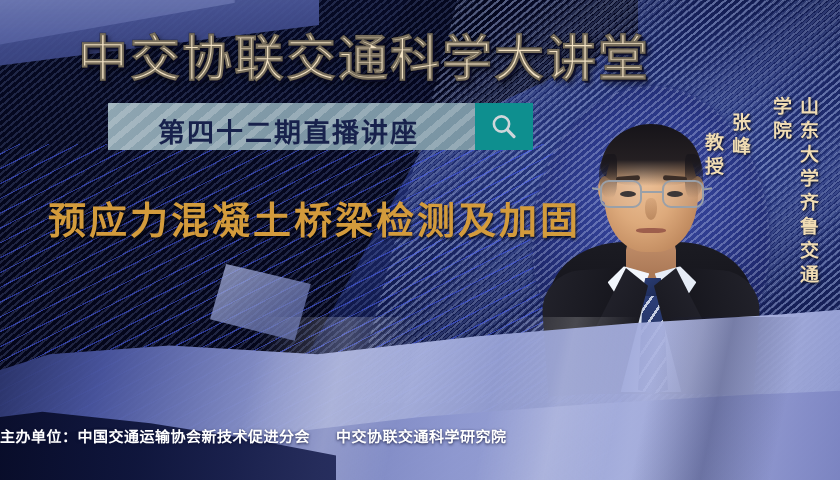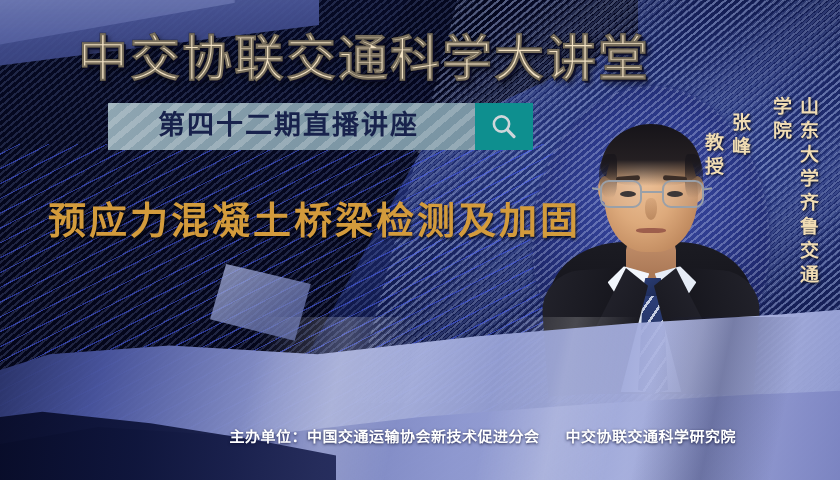--- a/index.html
+++ b/index.html
@@ -237,21 +237,21 @@
     text-shadow:
       2px 2px 0 rgba(10,12,40,.85),
       3px 4px 6px rgba(0,0,0,.6);
     font-family:"DejaVu Sans","Liberation Sans",sans-serif;
     white-space:nowrap;
   }
 
   .subbar{
     position:absolute;left:108px;top:103px;width:425px;height:47px;
     background:linear-gradient(100deg,#8fa6b2 0%,#7f98a6 40%,#7894a3 100%);
-    display:flex;align-items:flex-start;
+    display:flex;align-items:flex-end;
   }
   .subbar-stripes{
     position:absolute;inset:0;
     background:repeating-linear-gradient(-40deg,
       rgba(255,255,255,0) 0px,rgba(255,255,255,0) 8px,
       rgba(255,255,255,.2) 8px,rgba(255,255,255,.2) 14px);
     pointer-events:none;
   }
   .subbar-text{
     position:relative;z-index:2;flex:1;text-align:center;
@@ -303,21 +303,21 @@
   .v-text{
     writing-mode:vertical-rl;text-orientation:upright;
     color:#f0dcb4;font-weight:bold;letter-spacing:5px;
     text-shadow:1px 1px 3px rgba(0,0,0,.8);
     font-family:"DejaVu Sans","Liberation Sans",sans-serif;
   }
   .v-org{font-size:19px;height:215px;}
   .v-name{font-size:19px;margin-top:16px;height:140px;}
 
   .footer{
-    position:absolute;left:0;bottom:34px;width:736px;text-align:right;
+    position:absolute;left:0;bottom:34px;width:736px;text-align:left;
     font-size:15px;font-weight:bold;color:#ffffff;letter-spacing:.5px;
     text-shadow:0 1px 3px rgba(10,14,50,.85);
     white-space:nowrap;
   }
   .footer .gap{display:inline-block;width:26px;}
 </style>
 </head>
 <body>
 
 <div id="poster">

